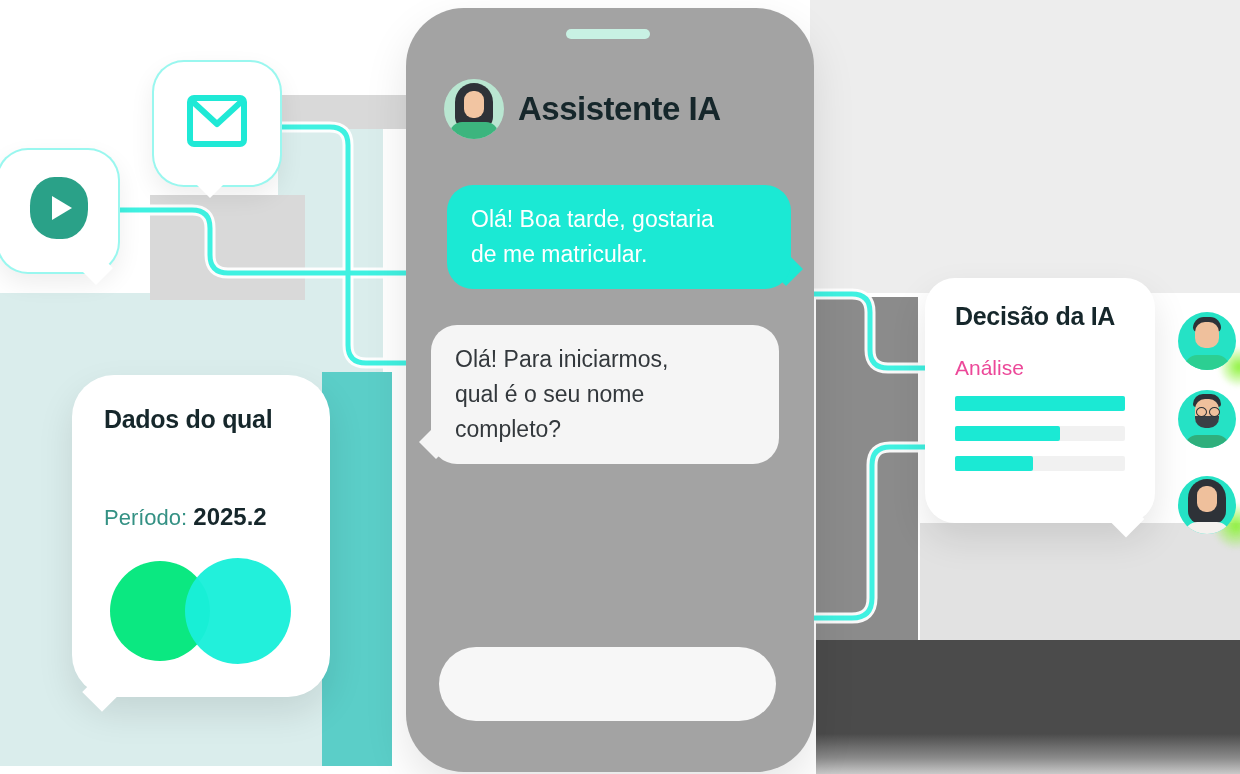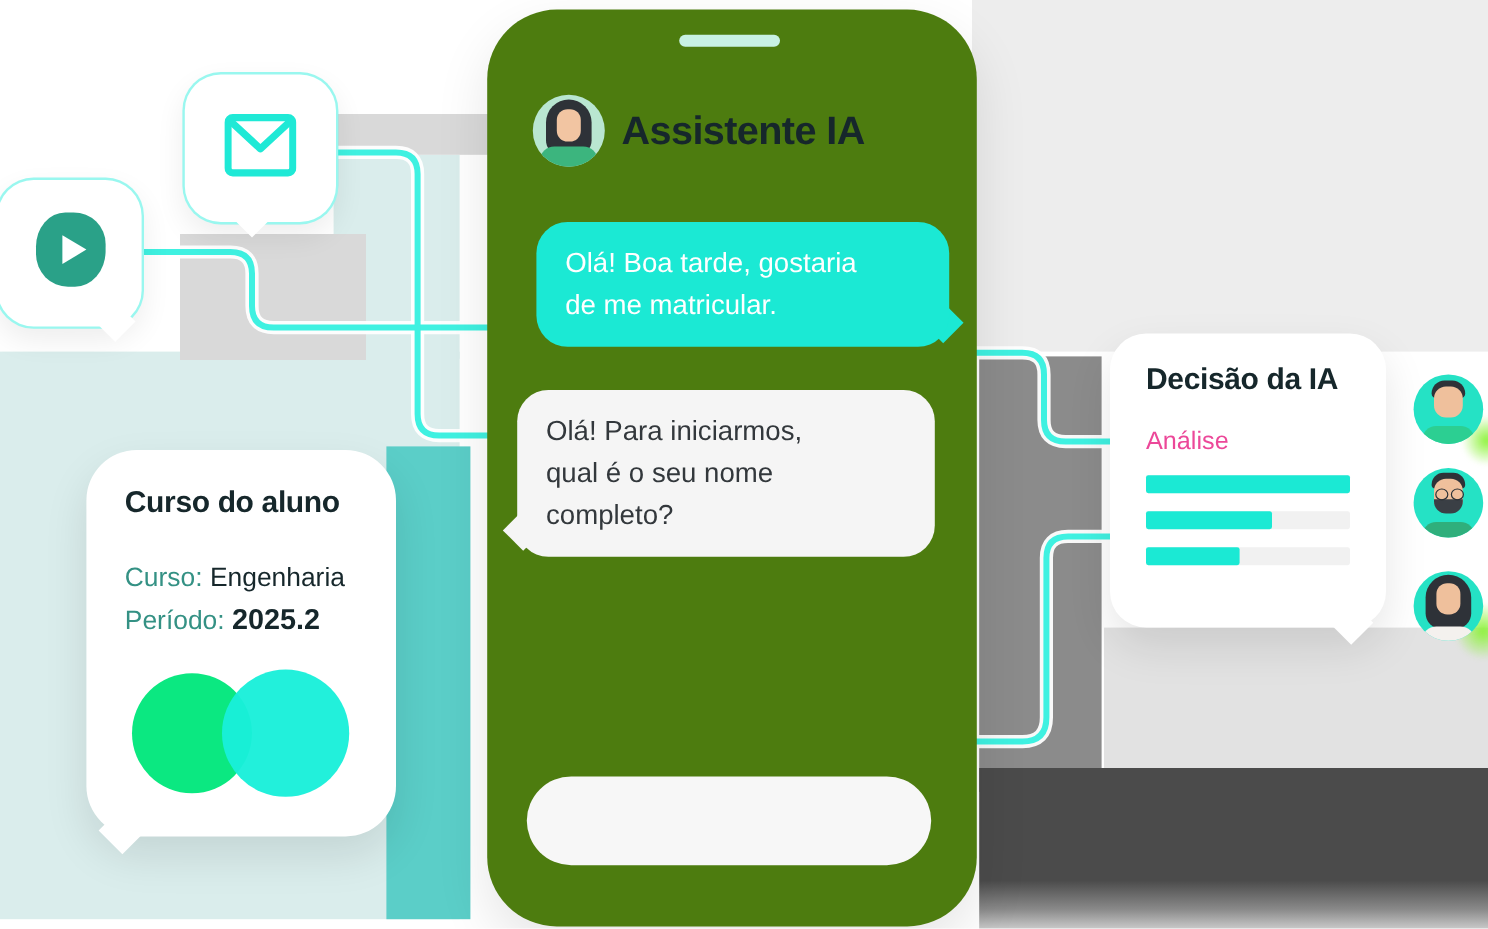--- a/index.html
+++ b/index.html
@@ -55,21 +55,21 @@
 
   .decision-card{left:925px;top:278px;width:230px;height:245px;border-radius:30px;}
   .decision-card .card-tail{right:16px;bottom:-9px;width:26px;height:26px;}
   .decision-card .card-title{position:absolute;left:30px;top:24px;}
   .decision-sub{position:absolute;left:30px;top:78px;font-size:21px;color:#ec4899;}
   .bars{position:absolute;left:30px;top:118px;width:170px;}
   .bar{position:relative;width:170px;height:15px;background:#F1F1F1;border-radius:2px;margin-bottom:15px;}
   .bar .fill{position:absolute;left:0;top:0;height:100%;background:var(--cyan,#1BE9D4);border-radius:2px;}
 
   
-  .phone{position:absolute;left:406px;top:8px;width:408px;height:764px;background:#4d7c0f;border-radius:58px;
+  .phone{position:absolute;left:406px;top:8px;width:408px;height:764px;background:#a3a3a3;border-radius:58px;
          box-shadow:0 18px 44px rgba(0,0,0,.10);z-index:3;}
   .speaker{position:absolute;left:160px;top:21px;width:84px;height:10px;border-radius:5px;background:var(--mint_notch,#C8F1E3);}
   .p-header{position:absolute;left:38px;top:70px;height:62px;display:flex;align-items:center;gap:14px;}
   .p-title{font-size:33px;font-weight:700;color:var(--dark_text,#16272B);letter-spacing:-.5px;}
   .bubble{position:absolute;font-size:23px;line-height:35px;border-radius:26px;padding:17px 24px;}
   .bubble .tail{position:absolute;width:24px;height:24px;transform:rotate(45deg);z-index:-1;}
   .bubble-user{left:41px;top:177px;width:296px;background:var(--cyan,#1BE9D4);color:#fff;}
   .bubble-user .tail{right:-7px;bottom:8px;background:var(--cyan,#1BE9D4);}
   .bubble-bot{left:25px;top:317px;width:300px;background:var(--bubble_gray,#F5F5F5);color:var(--bubble_text_dark,#33383C);}
   .bubble-bot .tail{left:-7px;bottom:10px;background:var(--bubble_gray,#F5F5F5);}
@@ -139,25 +139,21 @@
   <div class="abs icon-card mail-card">
     <div class="card-tail"></div>
     <svg class="mail-svg" width="60" height="54" viewBox="0 0 60 54">
       <rect x="3" y="4" width="54" height="46" rx="4" fill="none" stroke="#1FE9D6" stroke-width="6"></rect>
       <path d="M5 7 L30 30 L55 7" fill="none" stroke="#1FE9D6" stroke-width="6" stroke-linejoin="round"></path>
     </svg>
   </div>
 
   <div class="card student-card">
     <div class="card-tail"></div>
-    <div class="card-title">Curso do aluno</div>
-    <div class="field field-0">
-      <span class="lbl">Curso:</span>
-      <span class="val">Engenharia</span>
-    </div>
+    <div class="card-title">Dados do qual</div>
     <div class="field field-1">
       <span class="lbl">Período:</span>
       <span class="val">2025.2</span>
     </div>
     <div class="venn">
       <div class="c-green"></div>
       <div class="c-cyan"></div>
     </div>
   </div>
 

